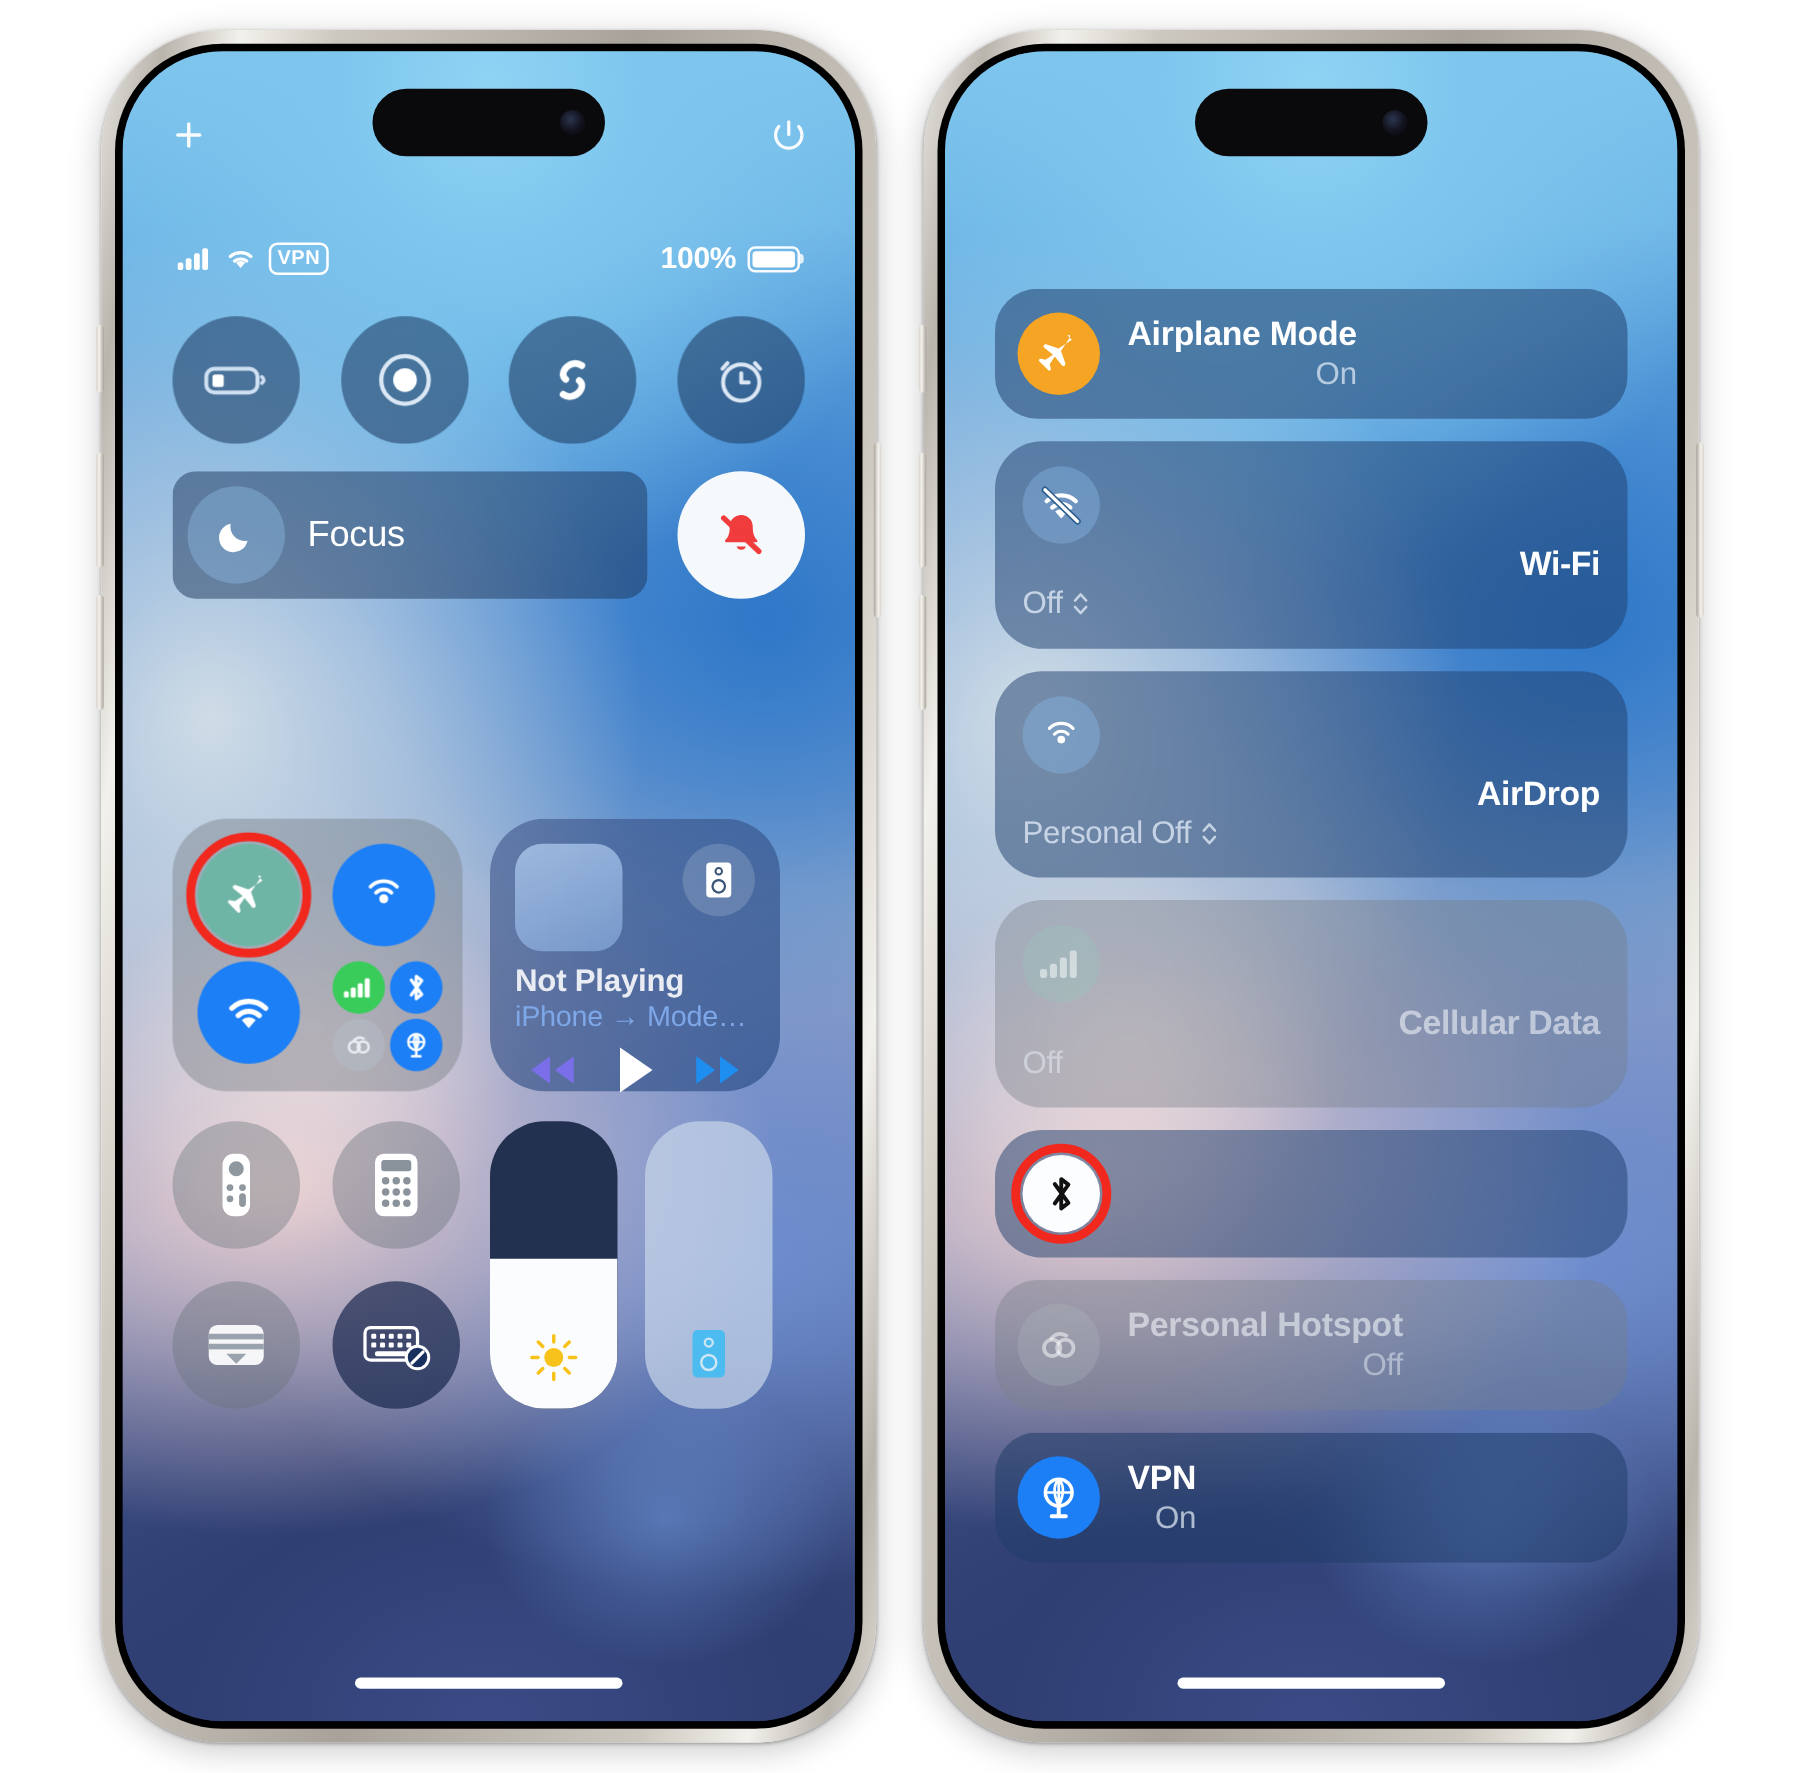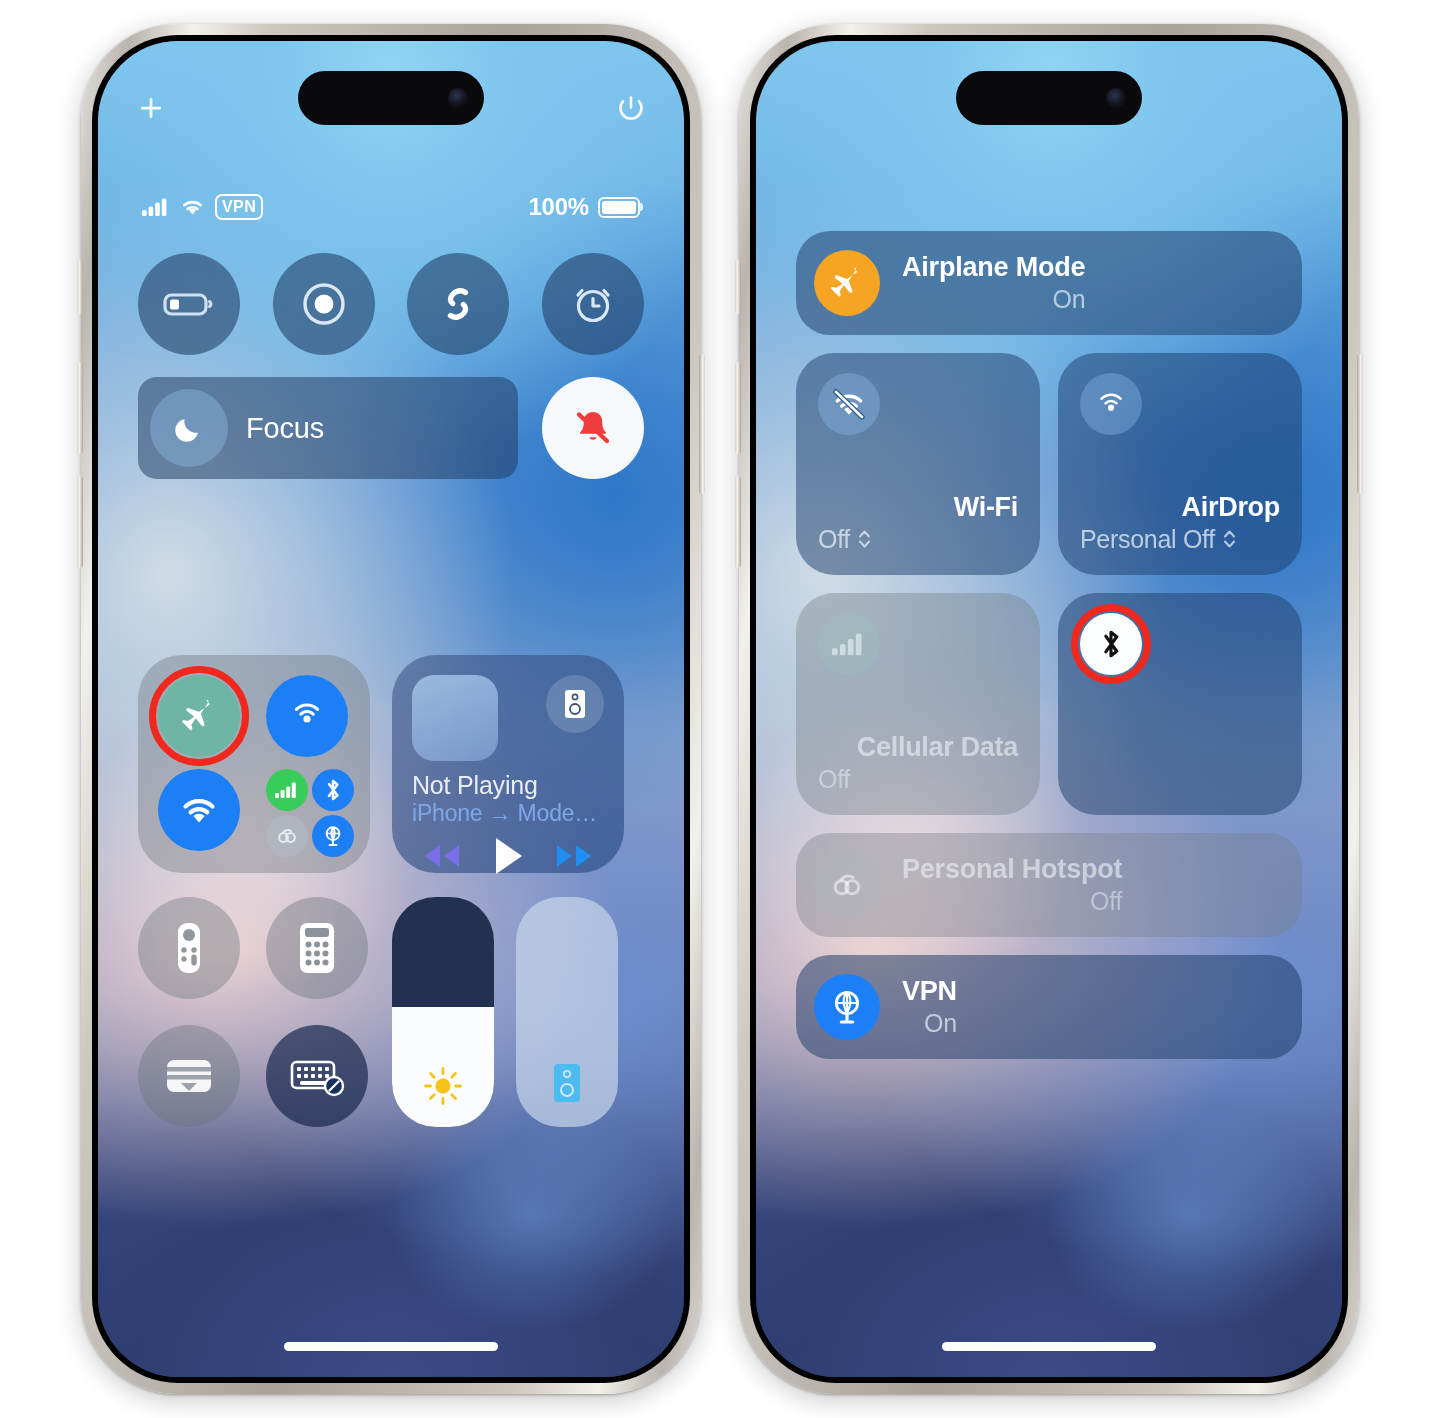--- a/index.html
+++ b/index.html
@@ -205,21 +205,21 @@
   .media-top { display:flex; justify-content: space-between; align-items: flex-start; }
   .art {
     width: 86px; height: 86px; border-radius: 22px;
     background: linear-gradient(160deg, rgba(168,196,232,.85), rgba(128,162,212,.8));
   }
   .airplay-btn {
     width: 58px; height: 58px; border-radius: 50%;
     background: rgba(255,255,255,.16);
     display:flex; align-items:center; justify-content:center;
   }
-  .media-title { color:#e9edf3; font-size: 25px; font-weight: 400; margin-top: 10px; letter-spacing:-.2px; }
+  .media-title { color:#e9edf3; font-size: 25px; font-weight: 700; margin-top: 10px; letter-spacing:-.2px; }
   .media-sub   { color:#7ea7e8; font-size: 23px; font-weight: 500; letter-spacing:-.2px; white-space: nowrap; }
   .media-ctrls { display:flex; justify-content: space-between; align-items:center; margin-top: 8px; padding: 0 6px; }
 
   .row-bottom { display:flex; gap: 22px; margin-top: 24px; }
   .bottom-left-grid {
     display:grid; grid-template-columns: 102px 102px;
     grid-template-rows: 102px 102px; gap: 26px;
     width: 232px;
   }
   .tile-circle {
@@ -261,21 +261,21 @@
   .bar-tile.dim { background: rgba(118,126,134,.38); }
   .bar-icon {
     width: 66px; height: 66px; border-radius: 50%;
     display:flex; align-items:center; justify-content:center; flex: 0 0 auto;
   }
   .bar-text .t1 { color:#fff; font-size: 27px; font-weight: 700; letter-spacing:-.2px; line-height:1.18; }
   .bar-text .t2 { color: rgba(226,235,245,.72); font-size: 25px; font-weight: 500; letter-spacing:-.2px; line-height:1.2; }
   .bar-tile.dim .t1 { color: rgba(236,240,245,.62); font-weight:600; }
   .bar-tile.dim .t2 { color: rgba(232,238,246,.5); }
 
-  .sq-row { display:flex; gap: 18px; margin-bottom: 18px; }
+  .sq-row { display:flex; gap: 18px; margin-bottom: 18px; flex-direction: column; }
   .sq-tile {
     flex:1; height: 222px; border-radius: 38px;
     background: rgba(30,62,108,.5);
     backdrop-filter: blur(16px);
     padding: 20px 22px;
     display:flex; flex-direction:column; justify-content: space-between;
   }
   .sq-tile.dim { background: rgba(116,124,132,.38); }
   .sq-icon {
     width: 62px; height: 62px; border-radius:50%;

